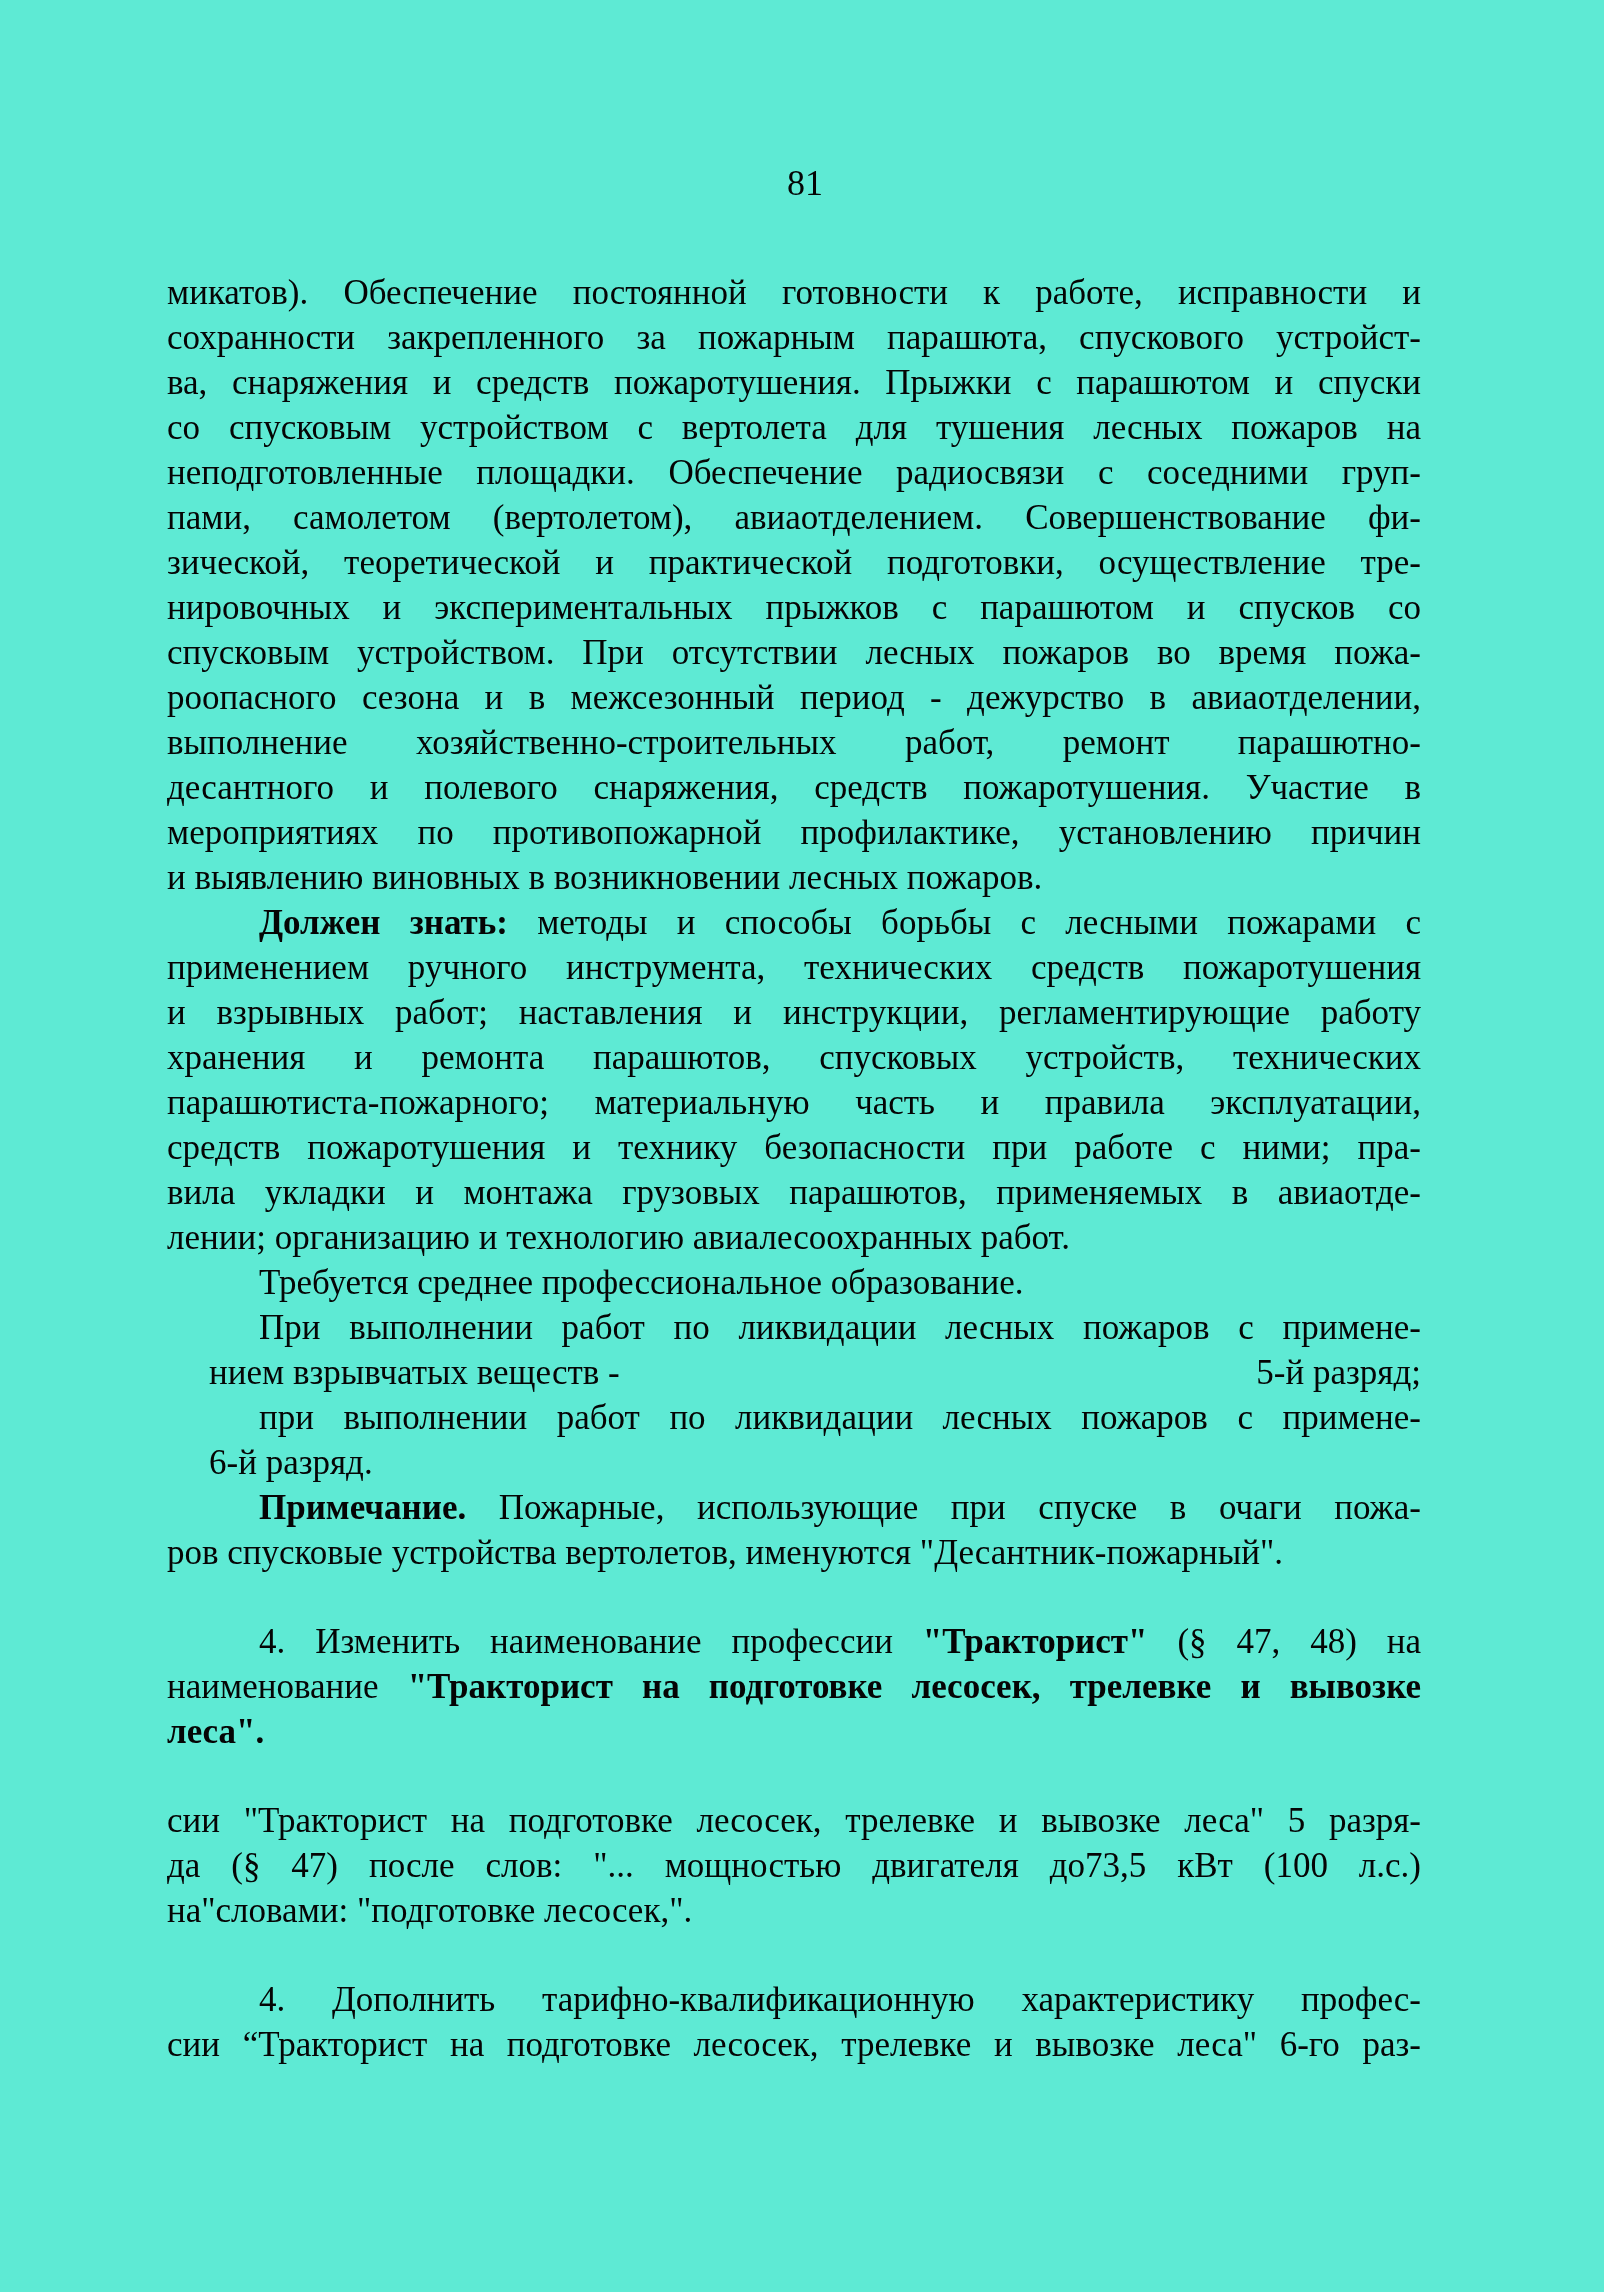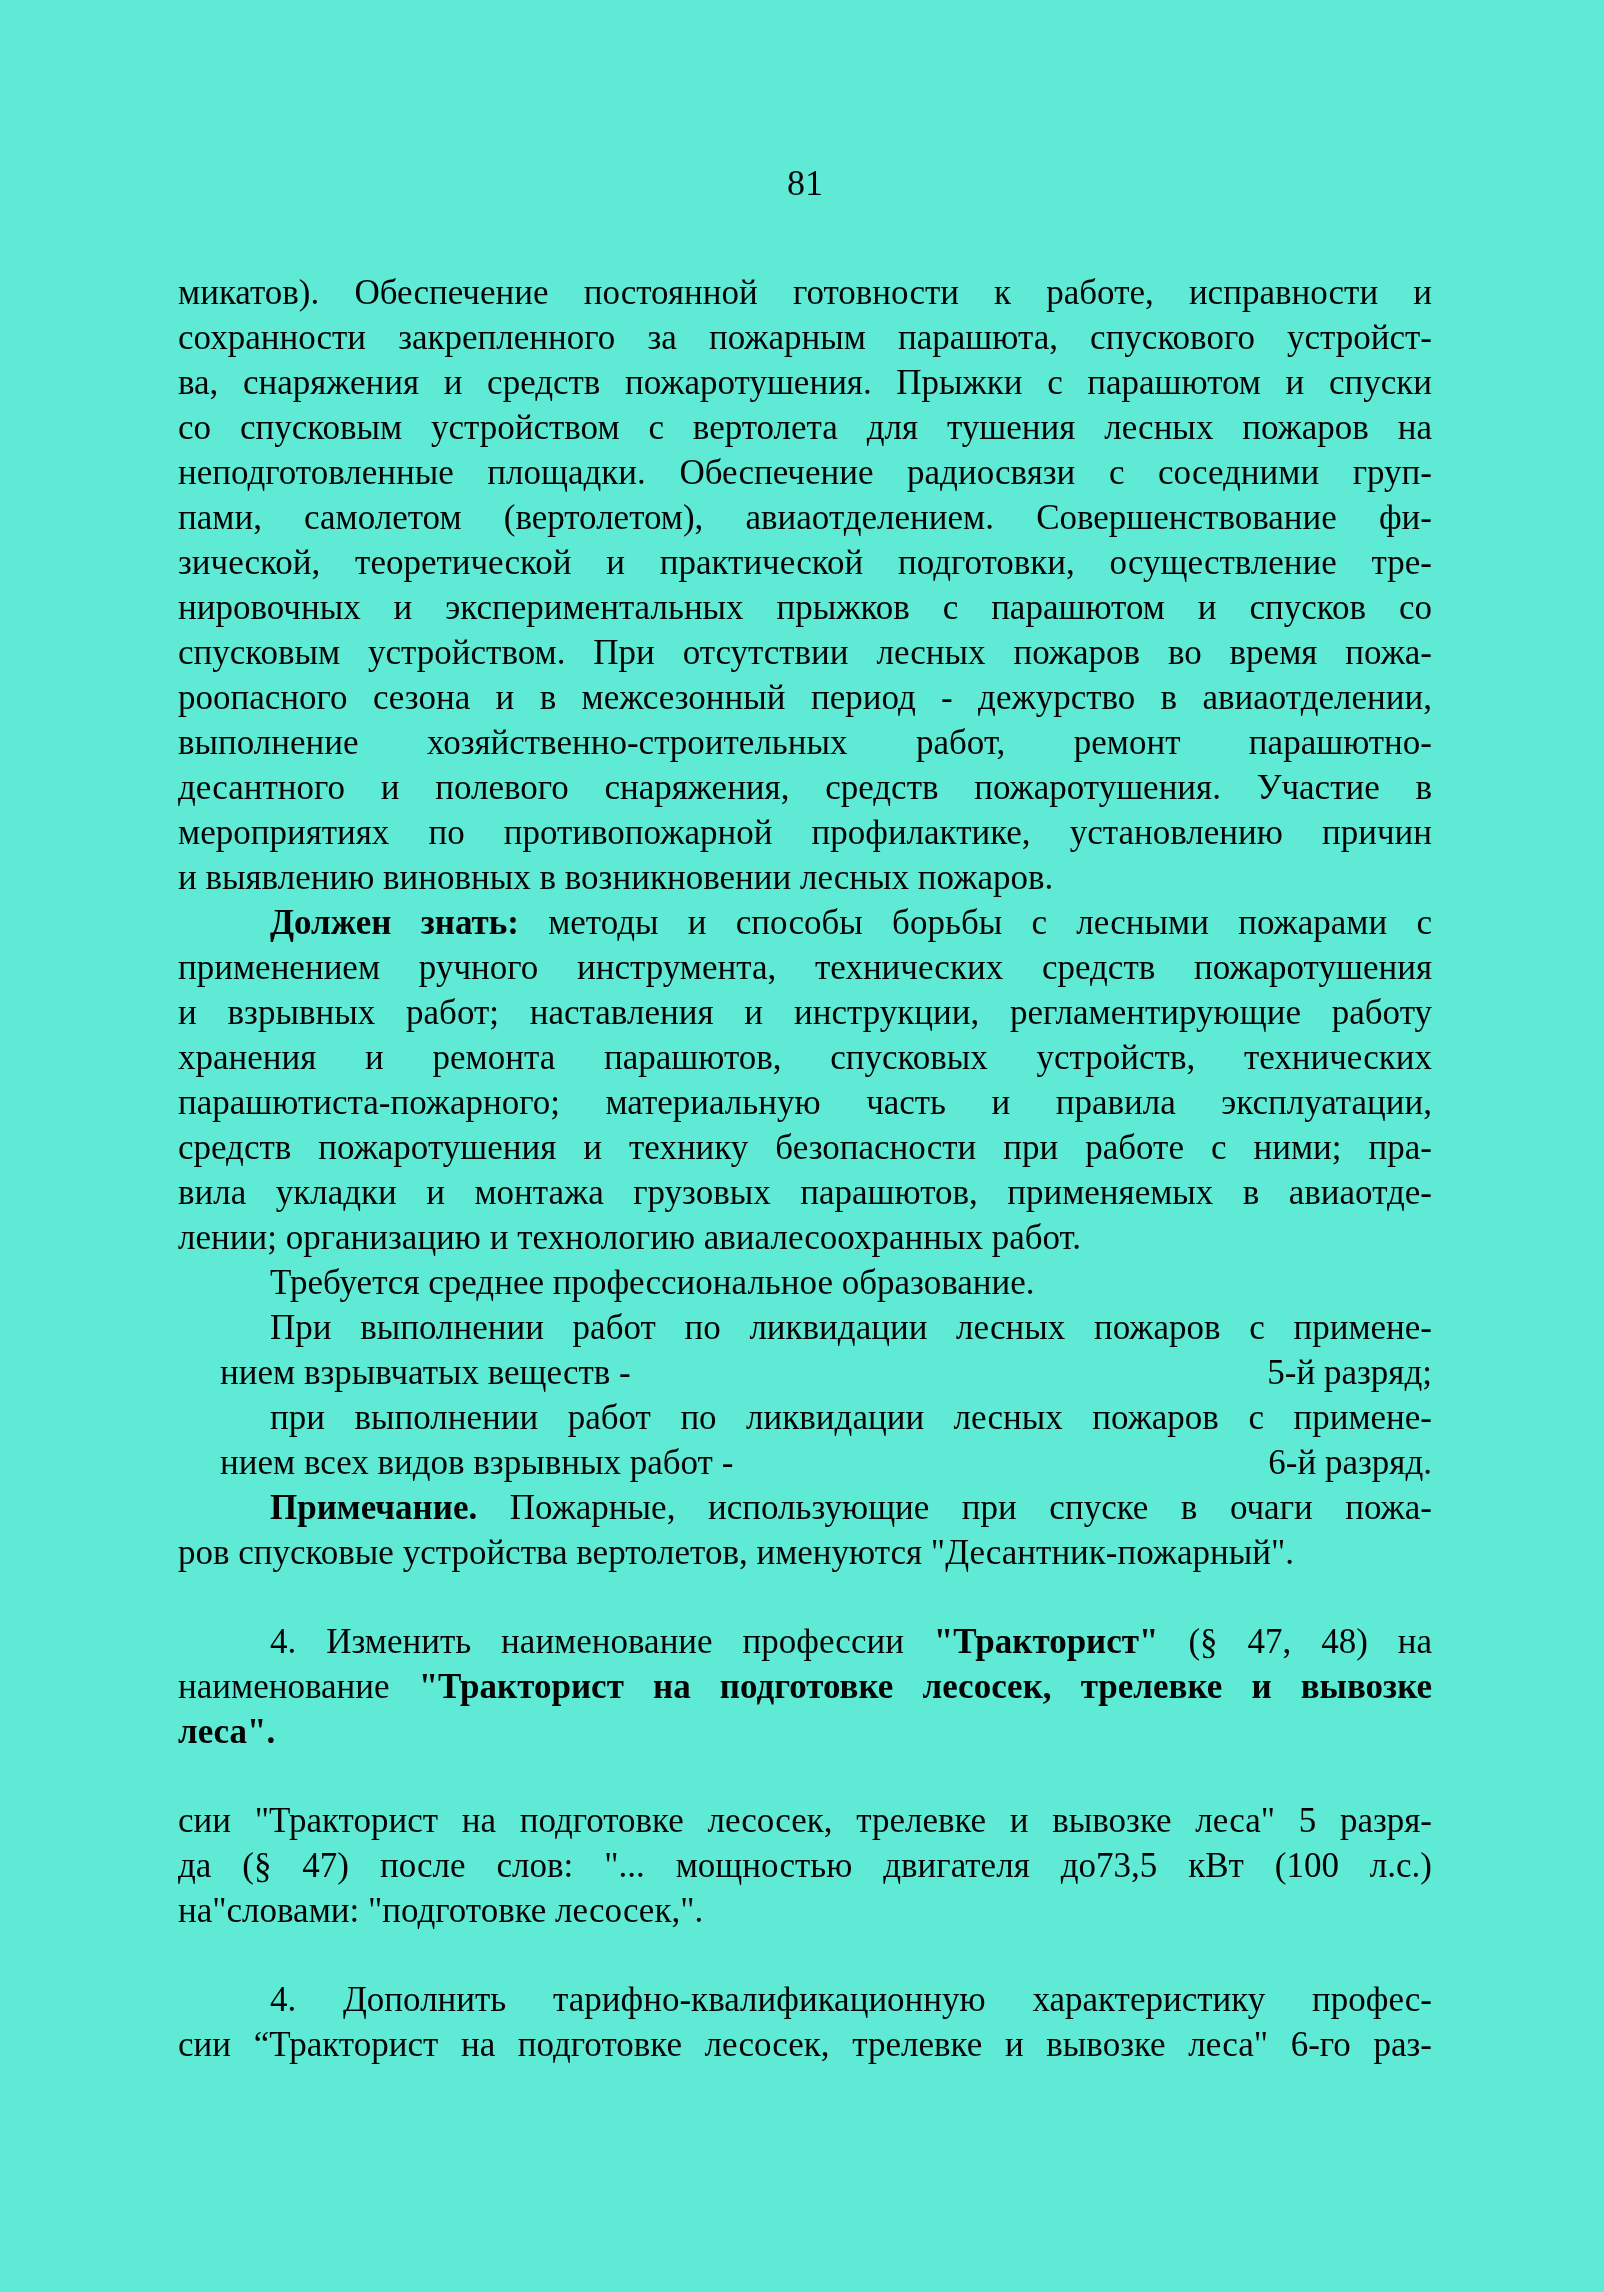--- a/index.html
+++ b/index.html
@@ -22,21 +22,21 @@
     left: 178px;
     width: 1254px;
     height: 45px;
     font-size: 36px;
     line-height: 45px;
     text-align: center;
   }
   .text-block {
     position: absolute;
     top: 270px;
-    left: 178px;
+    left: 167px;
     width: 1254px;
   }
   .line {
     font-size: 35px;
     line-height: 45px;
     height: 45px;
     white-space: normal;
     text-align: justify;
     text-align-last: justify;
     overflow: visible;
@@ -91,21 +91,20 @@
       <div class="line"><span>вила укладки и монтажа грузовых парашютов, применяемых в авиаотде-</span></div>
       <div class="line end"><span>лении; организацию и технологию авиалесоохранных работ.</span></div>
       <div class="line end indent"><span>Требуется среднее профессиональное образование.</span></div>
       <div class="line indent"><span>При выполнении работ по ликвидации лесных пожаров с примене-</span></div>
       <div class="line split">
         <span>нием взрывчатых веществ -</span>
         <span>5-й разряд;</span>
       </div>
       <div class="line indent"><span>при выполнении работ по ликвидации лесных пожаров с примене-</span></div>
       <div class="line split">
-        <span>нием всех видов взрывных работ -</span>
         <span>6-й разряд.</span>
       </div>
       <div class="line indent"><span class="b">Примечание.</span><span> Пожарные, использующие при спуске в очаги пожа-</span></div>
       <div class="line end"><span>ров спусковые устройства вертолетов, именуются "Десантник-пожарный".</span></div>
       <div class="gap"></div>
       <div class="line indent"><span>4. Изменить наименование профессии </span><span class="b">"Тракторист"</span><span> (§ 47, 48) на</span></div>
       <div class="line"><span>наименование </span><span class="b">"Тракторист на подготовке лесосек, трелевке и вывозке</span></div>
       <div class="line end"><span class="b">леса".</span></div>
       <div class="gap"></div>
       <div class="line"><span>сии "Тракторист на подготовке лесосек, трелевке и вывозке леса" 5 разря-</span></div>

